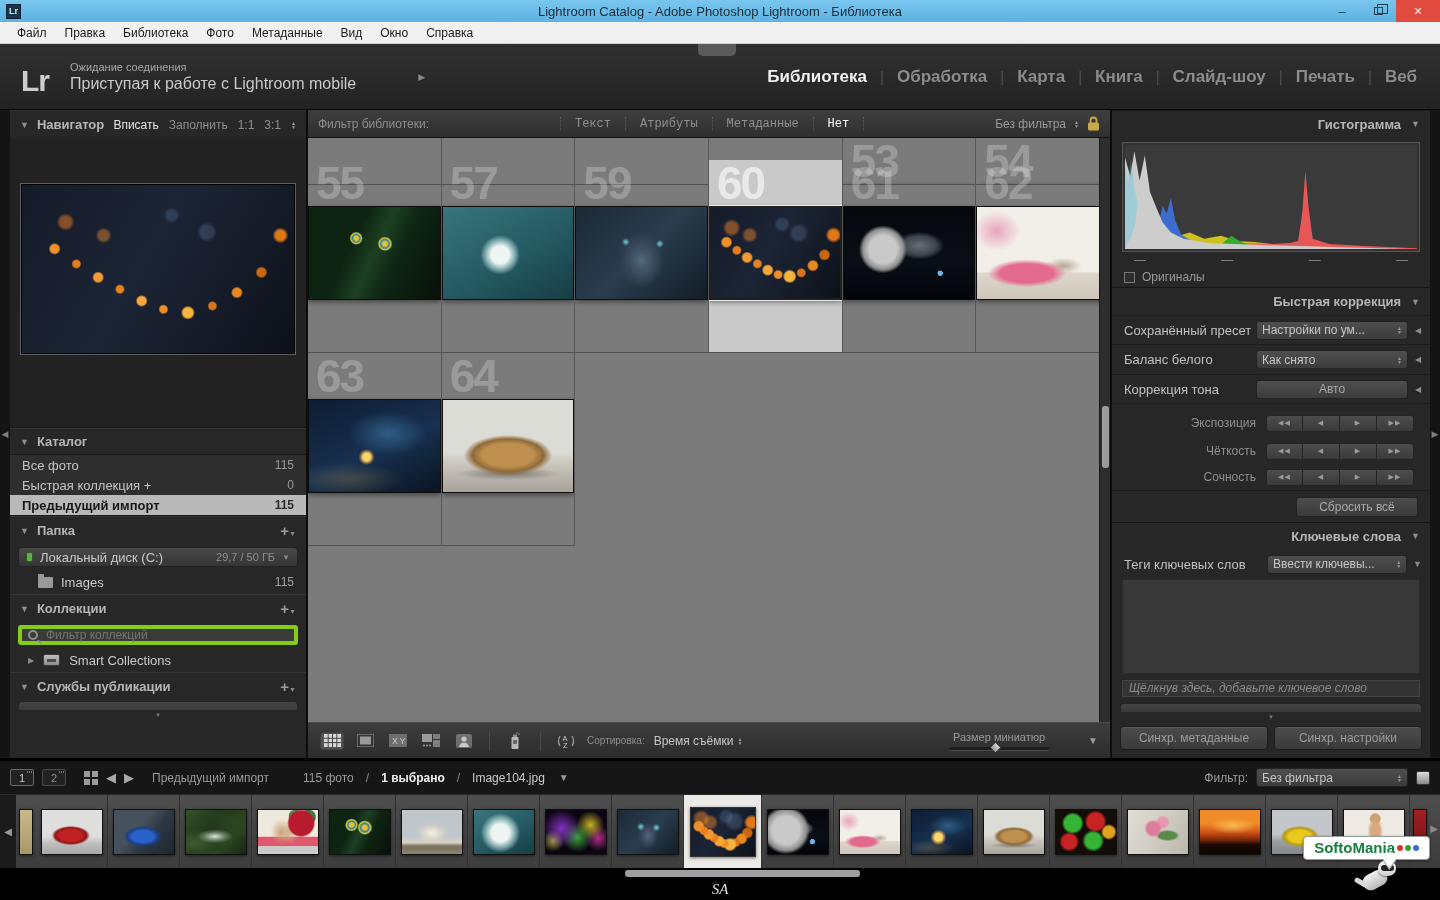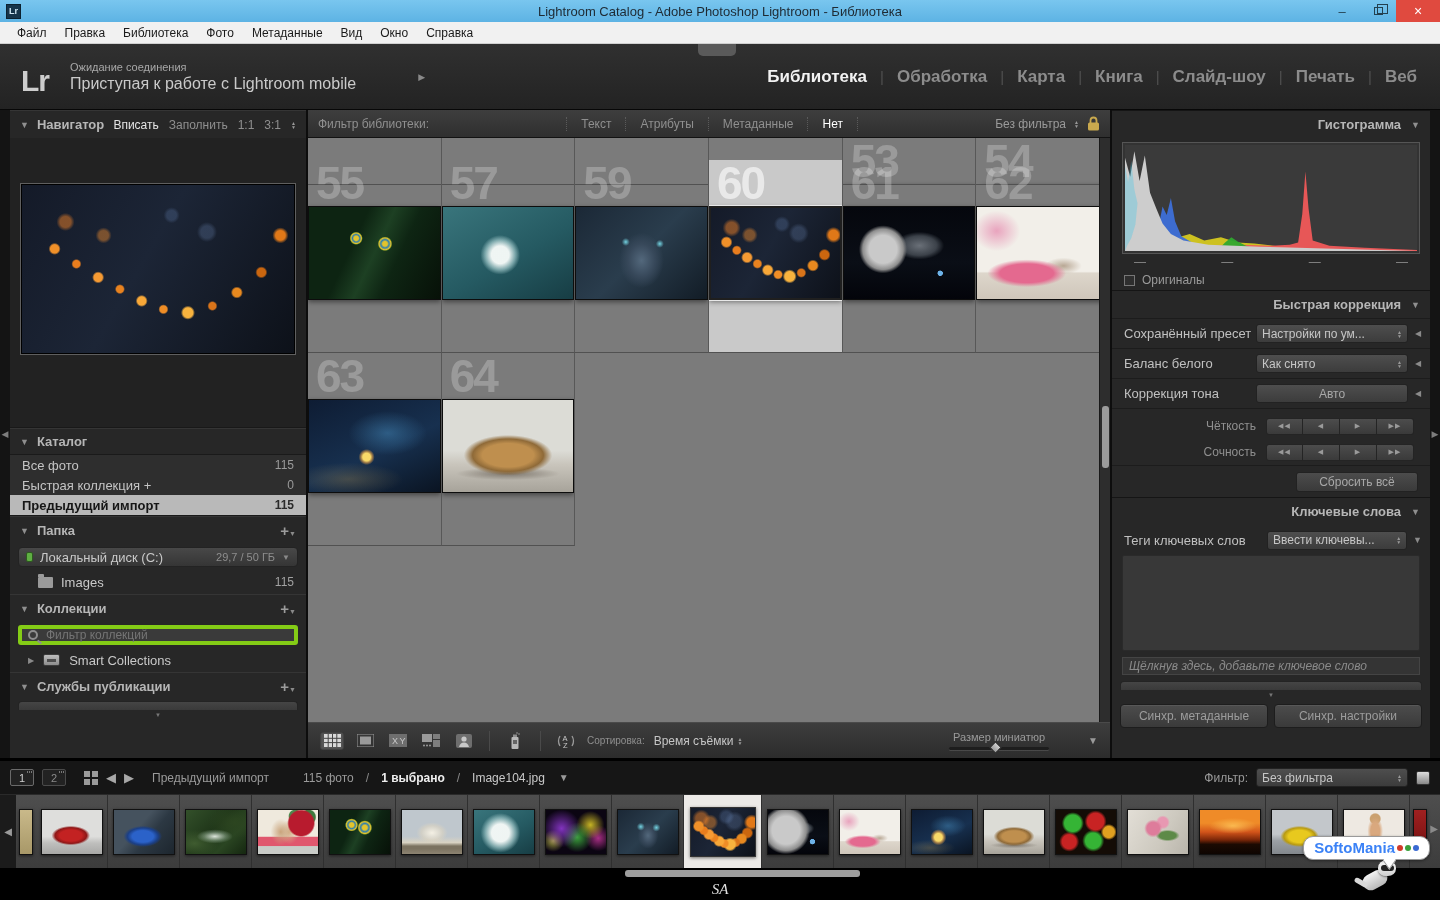--- a/index.html
+++ b/index.html
@@ -86,21 +86,21 @@
 
   .pub-part{margin:1px 8px 0;height:9px;border-radius:4px 4px 0 0;background:linear-gradient(#454545,#3a3a3a);border:1px solid #242424;border-bottom:none;}
   .resize-strip{height:10px;display:flex;align-items:center;justify-content:center;color:#777;font-size:6px;}
   .panel-btnrow{display:flex;gap:6px;padding:4px 8px 6px;}
   .bigbtn{flex:1;height:24px;border-radius:4px;background:linear-gradient(#4c4c4c,#3a3a3a);border:1px solid #1d1d1d;color:#9c9c9c;font-size:12px;display:flex;align-items:center;justify-content:center;box-shadow:inset 0 1px 0 rgba(255,255,255,.07);}
 
   
   .filterbar{height:28px;background:linear-gradient(#3e3e3e,#2f2f2f);border-bottom:1px solid #121212;display:flex;align-items:center;padding:0 10px;font-size:12px;}
   .fb-label{color:#8f8f8f;}
   .fb-opts{margin:0 auto;display:flex;align-items:center;}
-  .fopt{color:#8f8f8f;padding:0 14px;border-left:1px dotted #5a5a5a;line-height:14px;}
+  .fopt{color:#8f8f8f;padding:0 14px;border-left:1px dotted #5a5a5a;line-height:14px;font-family:Liberation Mono, monospace;}
   .fopt:first-child{border-left:1px dotted #5a5a5a;}
   .fopt.on{color:#fff;border-right:1px dotted #5a5a5a;}
   .fb-right{display:flex;align-items:center;gap:8px;color:#9a9a9a;}
   .spin{display:flex;flex-direction:column;font-size:5px;line-height:4px;color:#999;}
 
   
   .gridwrap{flex:1;position:relative;overflow:hidden;}
   .grid{position:absolute;inset:0;display:grid;grid-template-columns:repeat(6,1fr);grid-template-rows:22px 193px 193px 1fr;background:#7b7b7b;}
   .gcell{border-right:1px solid #585858;border-bottom:1px solid #515151;position:relative;display:flex;justify-content:center;align-items:flex-start;padding-top:46px;overflow:hidden;}
   .gcell .gnum{position:absolute;top:-4px;left:8px;font-size:46px;font-weight:bold;color:rgba(255,255,255,.24);letter-spacing:-2px;}
@@ -206,21 +206,21 @@
   .k-blue-car{background:radial-gradient(ellipse 32% 24% at 48% 60%,#2b62c9 55%,#1b3f86 80%,transparent),linear-gradient(130deg,#45525e 0 40%,#2c3843 60%,#1d262e);}
   .k-stained-glass{background:radial-gradient(circle 11px at 28% 30%,#35b435 75%,transparent),radial-gradient(circle 11px at 66% 26%,#c82323 75%,transparent),radial-gradient(circle 10px at 22% 72%,#c82323 70%,transparent),radial-gradient(circle 11px at 62% 70%,#35b435 70%,transparent),radial-gradient(circle 8px at 88% 50%,#e0a020 70%,transparent),#140c06;}
   .k-pink-flowers{background:radial-gradient(circle 9px at 42% 42%,#de7c9b 70%,transparent),radial-gradient(circle 7px at 58% 28%,#e898b2 70%,transparent),radial-gradient(ellipse 20% 13% at 66% 58%,#5d8a48 70%,transparent),linear-gradient(120deg,#e2ded6,#cdc9bf 60%,#b9b5ab);}
   .k-sunset{background:radial-gradient(ellipse 40% 18% at 55% 36%,rgba(255,200,90,.8),transparent),linear-gradient(#ef8b28 0 30%,#d2541a 50%,#7a2608 68%,#1c0a02 78%,#0d0501);}
   .k-yellow-car{background:radial-gradient(ellipse 32% 24% at 46% 60%,#e8c91e 58%,#b89a12 82%,transparent),linear-gradient(#c3c7cb 0 55%,#9ba0a5 70%,#83888d);}
   .k-woman{background:radial-gradient(ellipse 13% 32% at 52% 48%,#d9a87e 58%,transparent),radial-gradient(circle 6px at 52% 20%,#caa06e 80%,transparent),linear-gradient(#eee9e2 0 60%,#d8d2c8 78%,#c4beb2);}
   .k-edge-tan{background:linear-gradient(#c9b98a,#a89868);}
   .k-edge-red{background:linear-gradient(#a02020,#701010);}
 
   
-  .bubble{position:absolute;right:10px;bottom:40px;background:#fff;border:1px solid #9a9a9a;border-radius:10px;padding:2px 10px 3px;font-size:15px;font-weight:bold;color:#3b82f6;box-shadow:0 1px 3px rgba(0,0,0,.4);display:flex;align-items:center;gap:2px;z-index:10;}
+  .bubble{position:absolute;right:10px;bottom:40px;background:#fff;border:1px solid #9a9a9a;border-radius:4px;padding:2px 10px 3px;font-size:15px;font-weight:bold;color:#15803d;box-shadow:0 1px 3px rgba(0,0,0,.4);display:flex;align-items:center;gap:2px;z-index:10;}
   .bubble:after{content:"";position:absolute;bottom:-7px;right:34px;width:10px;height:10px;background:#fff;border-right:1px solid #9a9a9a;border-bottom:1px solid #9a9a9a;transform:rotate(55deg) skewX(20deg);}
   .dot{width:6px;height:6px;border-radius:50%;display:inline-block;}
   .robot{position:absolute;right:38px;bottom:6px;width:46px;height:34px;z-index:9;}
   .robot .head{position:absolute;right:6px;top:0;width:18px;height:16px;background:linear-gradient(#fdfdfd,#cfcfcf);border-radius:50% 50% 45% 45%;box-shadow:0 1px 2px rgba(0,0,0,.5);}
   .robot .visor{position:absolute;right:8px;top:5px;width:13px;height:6px;background:#222;border-radius:3px;}
   .robot .body{position:absolute;right:14px;top:12px;width:26px;height:16px;background:linear-gradient(#f2f2f2,#b9b9b9);border-radius:8px;transform:rotate(-28deg);box-shadow:0 1px 2px rgba(0,0,0,.5);}
   .robot .arm{position:absolute;right:34px;top:20px;width:14px;height:5px;background:#d8d8d8;border-radius:3px;transform:rotate(30deg);}
 </style>
 </head>
 <body>
@@ -564,20 +564,29 @@
             </span>
         </span>
         <span class="qd-arrow">◀</span>
       </div>
       <div class="qdrow">
         <span class="lab">Коррекция тона</span>
         <span class="autobtn">Авто</span>
         <span class="qd-arrow">◀</span>
       </div>
       <div id="qd-steppers" style="border-top:1px solid #1c1c1c;padding-top:4px;">
+          <div class="steprow" style="height: 30px;">
+            <span class="lab">Экспозиция</span>
+            <span class="steps">
+              <span class="stepbtn">◀◀</span>
+              <span class="stepbtn">◀</span>
+              <span class="stepbtn">▶</span>
+              <span class="stepbtn">▶▶</span>
+            </span>
+          </div>
           <div class="steprow">
             <span class="lab">Чёткость</span>
             <span class="steps">
               <span class="stepbtn">◀◀</span>
               <span class="stepbtn">◀</span>
               <span class="stepbtn">▶</span>
               <span class="stepbtn">▶▶</span>
             </span>
           </div>
           <div class="steprow">

